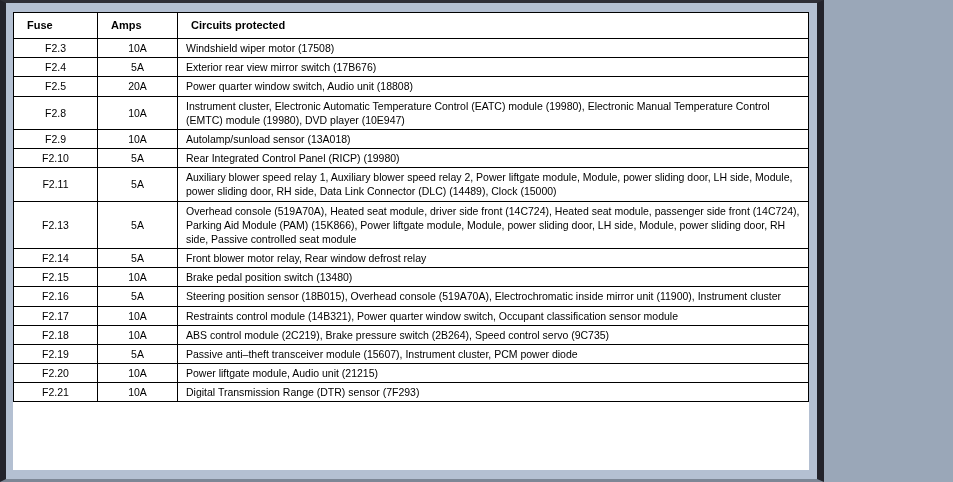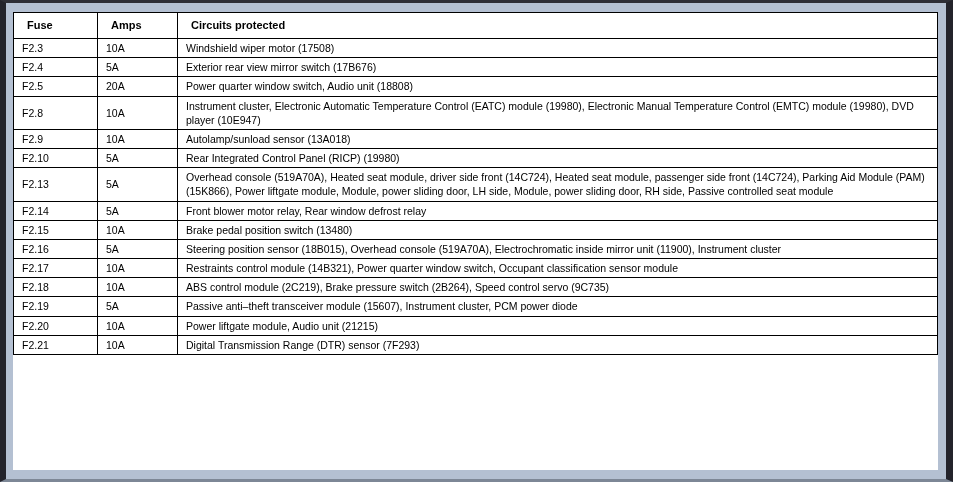--- a/index.html
+++ b/index.html
@@ -1,18 +1,18 @@
 <!DOCTYPE html>
 <html><head>
 <meta charset="utf-8">
 <style>
   * { box-sizing: border-box; }
   html, body { margin: 0; padding: 0; background: #9aa7b8; }
   .page {
-    width: 953px;
+    width: 824px;
     height: 482px;
     background: #b4c0d2;
     border-top: 3px solid #2e2e36;
     border-left: 6px solid #23232b;
     border-right: 7px solid #23232b;
     border-bottom: 3px solid #7d8796;
     padding: 9px 8px 9px 7px;
     font-family: "Liberation Sans", "DejaVu Sans", sans-serif;
   }
   .sheet {
@@ -36,21 +36,21 @@
   }
   .fuse-table th {
     text-align: left;
     padding-left: 13px;
     font-size: 11px;
     font-weight: bold;
     height: 26px;
   }
   .col-fuse { width: 84px; }
   .col-amps { width: 80px; }
-  .cell-fuse, .cell-amps { height: 19px; }
+  .cell-fuse, .cell-amps { text-align: center; height: 19px; }
   .cell-circuits { text-align: left; margin-top: 11px; }
 </style>
 </head>
 <body>
 
 <div class="page">
   <div class="sheet">
     <table class="fuse-table">
       <thead>
         <tr>
@@ -91,20 +91,25 @@
     <td class="col-amps cell-amps">10A</td>
     <td class="col-circuits cell-circuits">Autolamp/sunload sensor (13A018)</td>
   </tr>
 
   <tr>
     <td class="col-fuse cell-fuse">F2.10</td>
     <td class="col-amps cell-amps">5A</td>
     <td class="col-circuits cell-circuits">Rear Integrated Control Panel (RICP) (19980)</td>
   </tr>
 
+  <tr>
+    <td class="col-fuse cell-fuse">F2.11</td>
+    <td class="col-amps cell-amps">5A</td>
+    <td class="col-circuits cell-circuits">Auxiliary blower speed relay 1, Auxiliary blower speed relay 2, Power liftgate module, Module, power sliding door, LH side, Module, power sliding door, RH side, Data Link Connector (DLC) (14489), Clock (15000)</td>
+  </tr>
 
 
   <tr>
     <td class="col-fuse cell-fuse">F2.13</td>
     <td class="col-amps cell-amps">5A</td>
     <td class="col-circuits cell-circuits">Overhead console (519A70A), Heated seat module, driver side front (14C724), Heated seat module, passenger side front (14C724), Parking Aid Module (PAM) (15K866), Power liftgate module, Module, power sliding door, LH side, Module, power sliding door, RH side, Passive controlled seat module</td>
   </tr>
 
   <tr>
     <td class="col-fuse cell-fuse">F2.14</td>

